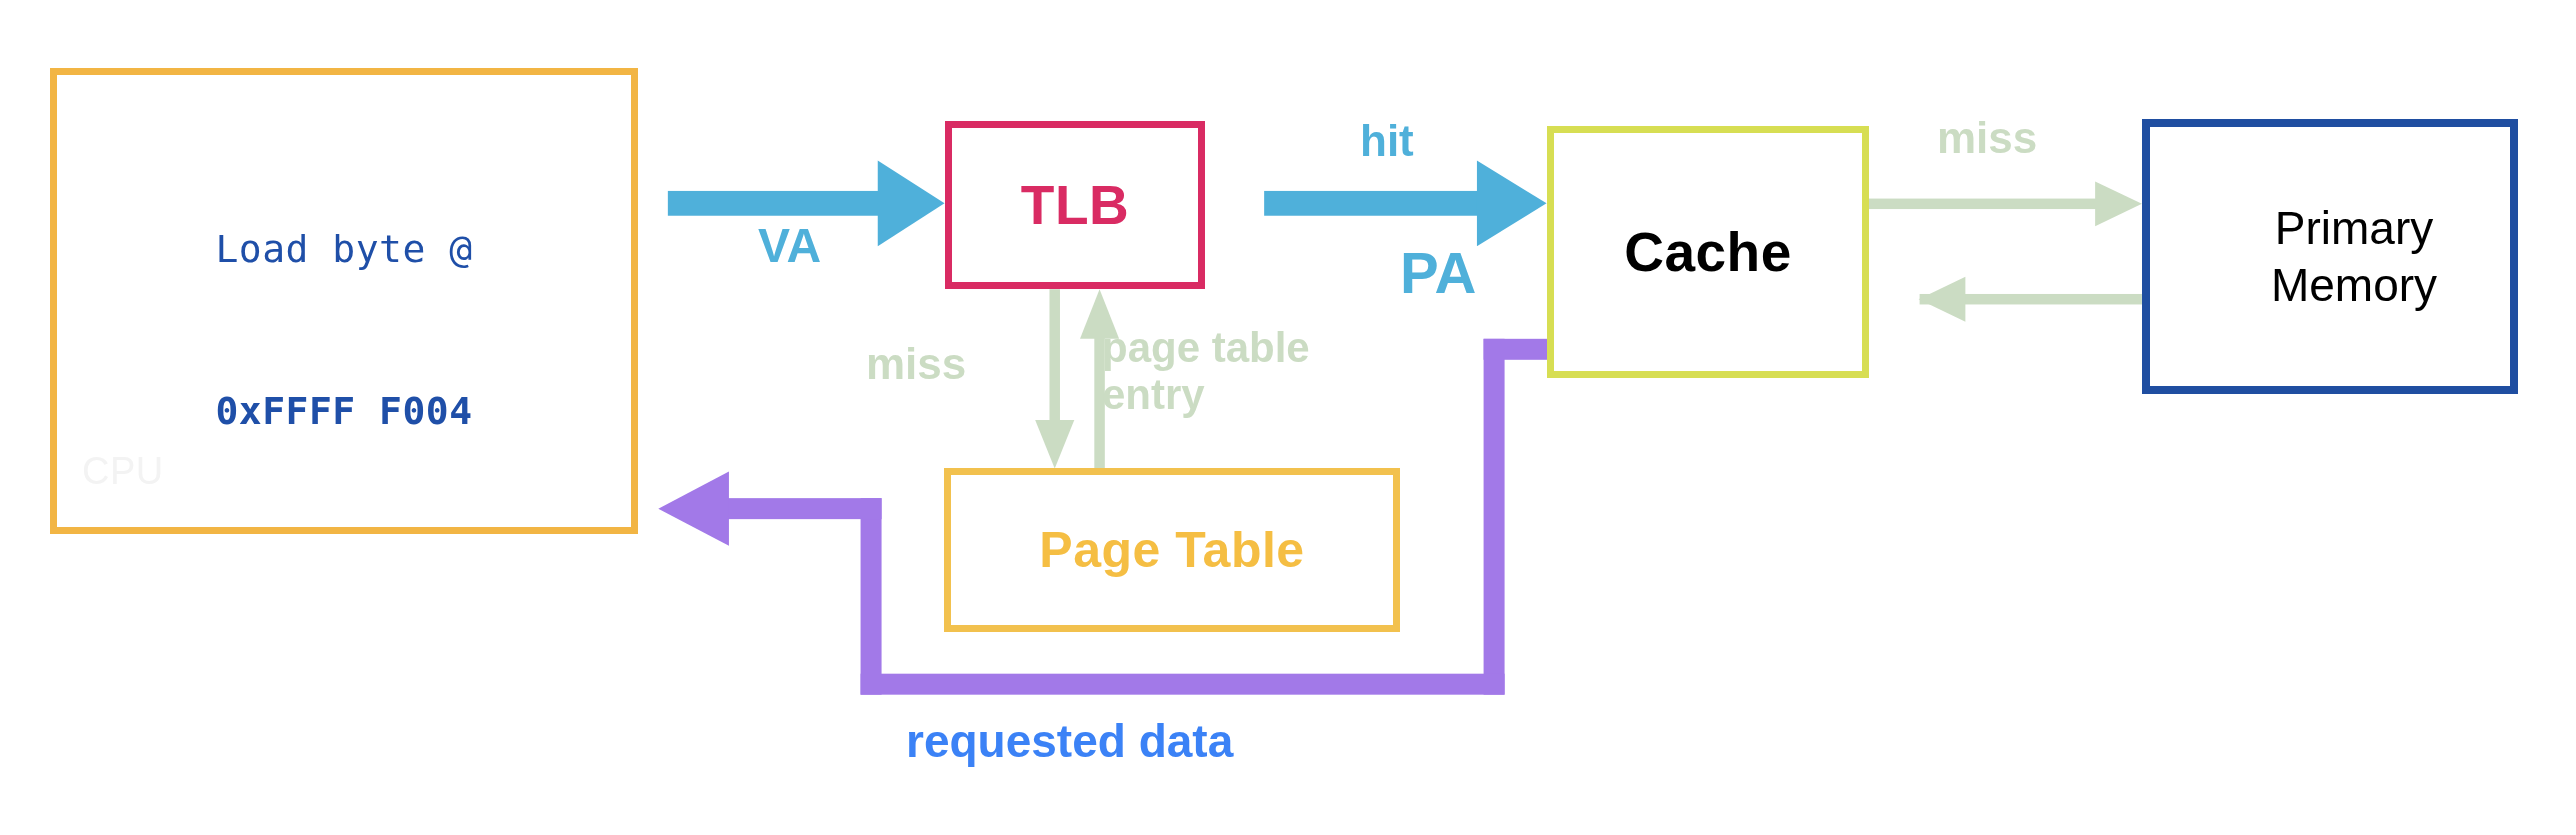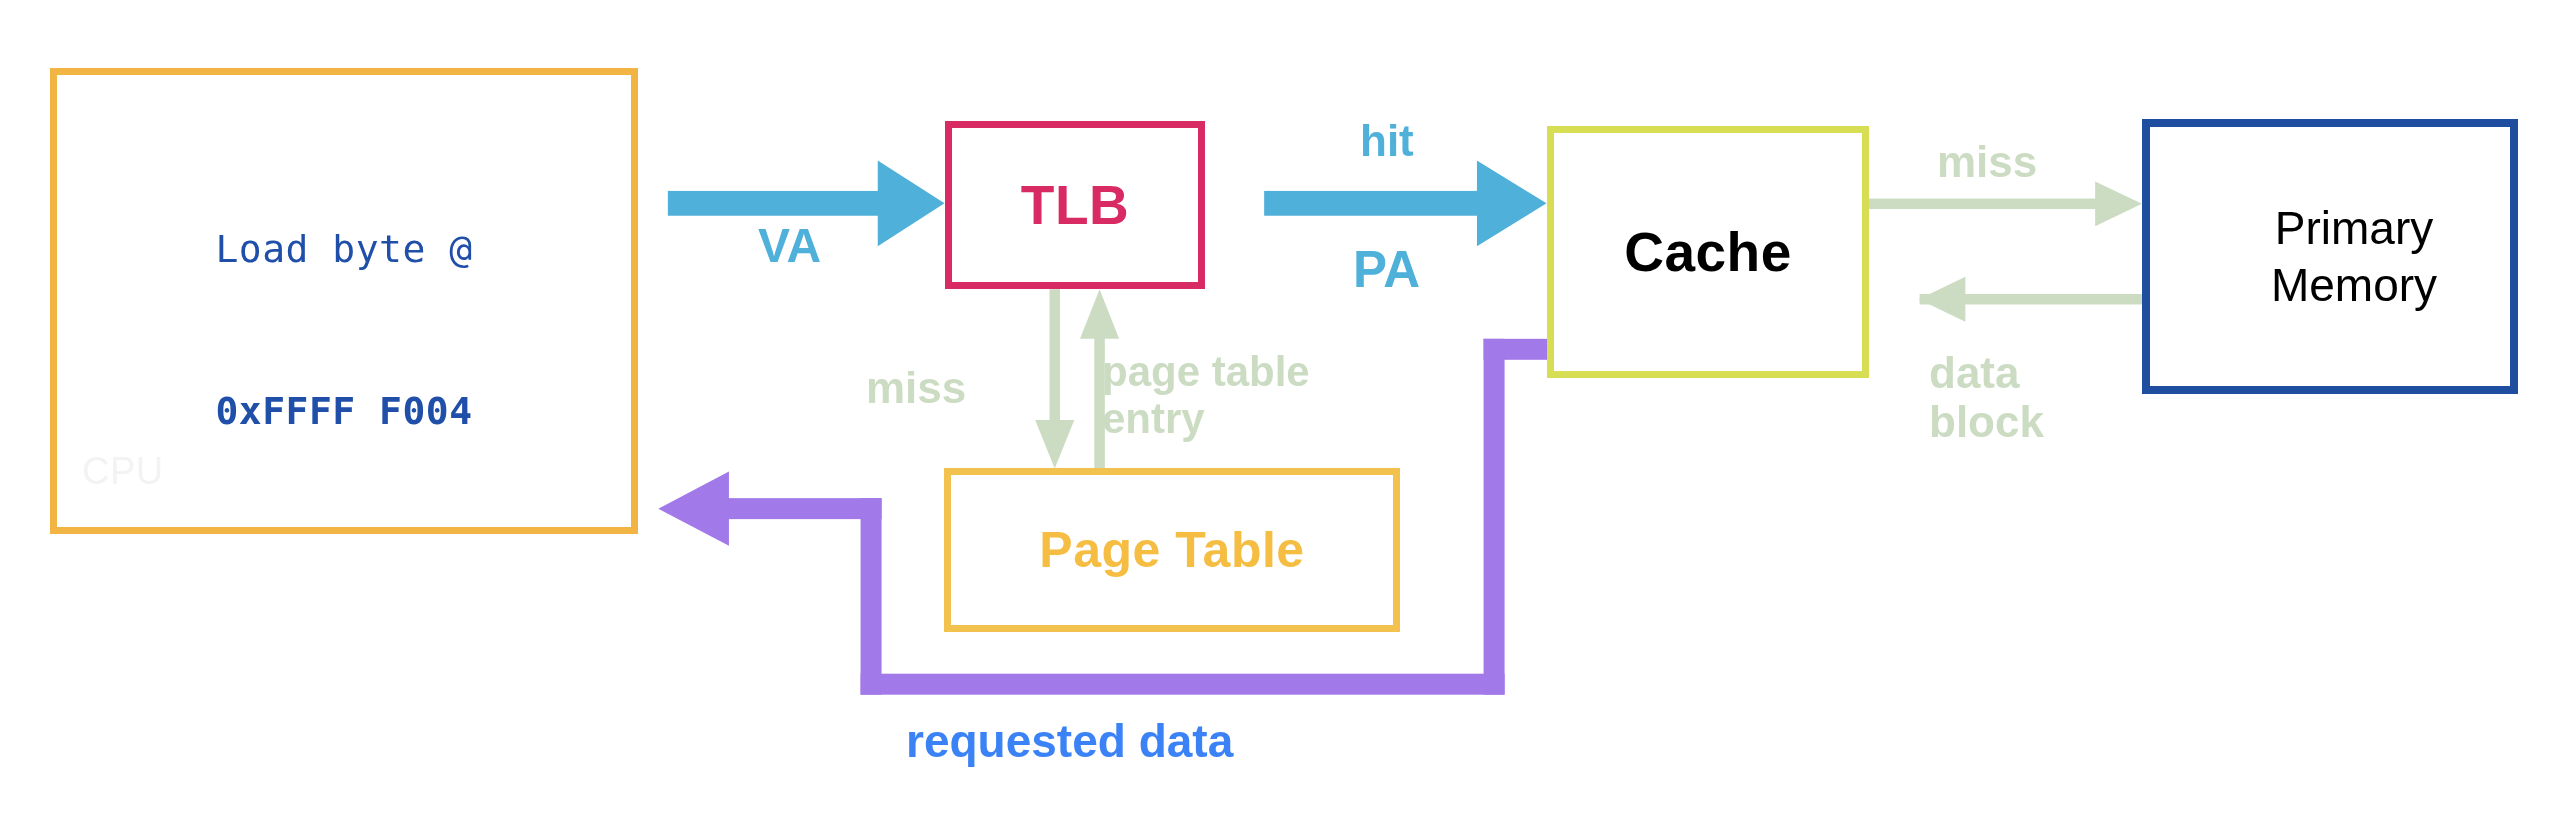--- a/index.html
+++ b/index.html
@@ -117,26 +117,26 @@
   }
 
   
   .wire-label {
     position: absolute;
     font-weight: bold;
     white-space: pre;
     line-height: 1.12;
   }
   .lbl-blue { color: #4FB0DA; }
-  .lbl-green { color: #CBDCC3; margin-top: 24px; }
+  .lbl-green { color: #CBDCC3; }
   .lbl-purple { color: #3b82f6; }
 
   #label-va   { left: 758px;  top: 219px; font-size: 48px; }
   #label-hit  { left: 1360px; top: 116px; font-size: 44px; }
-  #label-pa   { left: 1353px; top: 241px; font-size: 51px; }
+  #label-pa   { left: 1400px; top: 241px; font-size: 58px; }
   #label-miss-tlb { left: 866px; top: 339px; font-size: 44px; }
   #label-pte  { left: 1102px; top: 324px; font-size: 42px; }
   #label-miss-mem { left: 1937px; top: 113px; font-size: 44px; }
   #label-datablock{ left: 1929px; top: 324px; font-size: 44px; }
   #label-requested{ left: 906px; top: 716px; font-size: 46px; }
 </style>
 </head>
 <body>
 
 <div id="stage">
@@ -222,19 +222,17 @@
 
   <div class="wire-label lbl-blue" id="label-pa">PA</div>
 
   <div class="wire-label lbl-green" id="label-miss-tlb">miss</div>
 
   <div class="wire-label lbl-green" id="label-pte">page table
 entry</div>
 
   <div class="wire-label lbl-green" id="label-miss-mem">miss</div>
 
-  <div class="wire-label lbl-green" id="label-datablock">data
-block</div>
 
   <div class="wire-label lbl-purple" id="label-requested">requested data</div>
 
 </div>
 
 
 </body></html>

